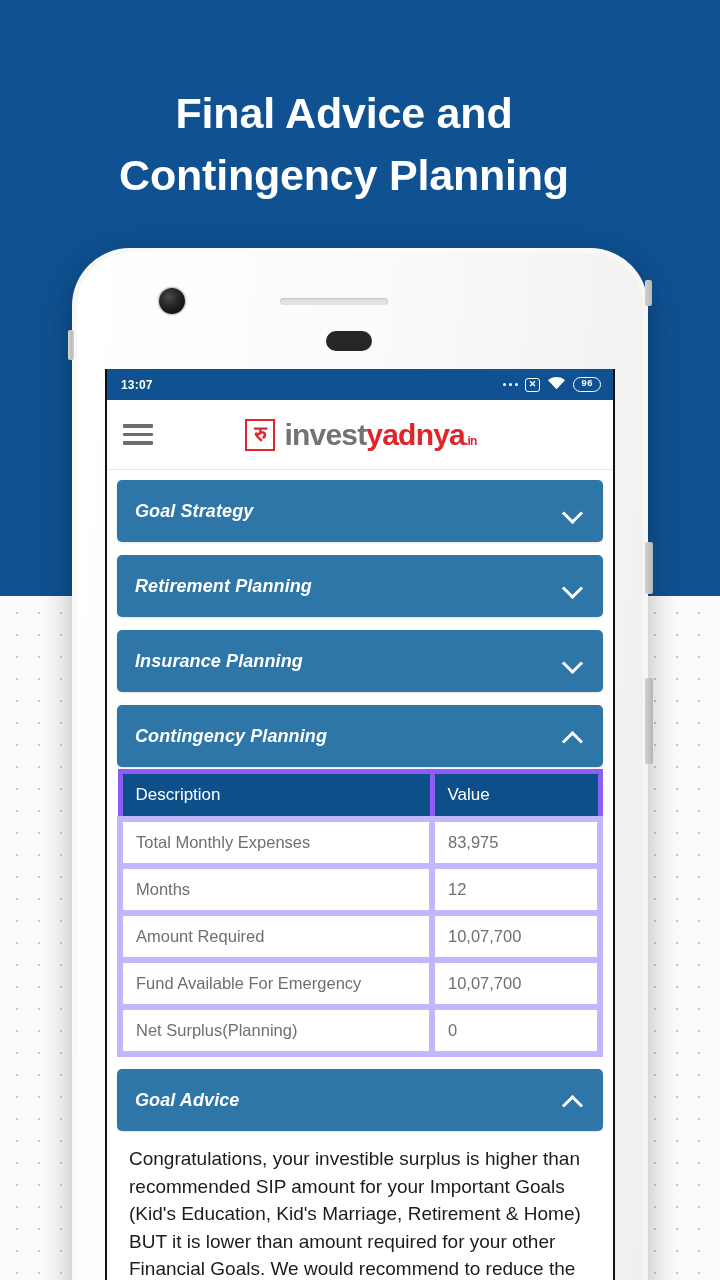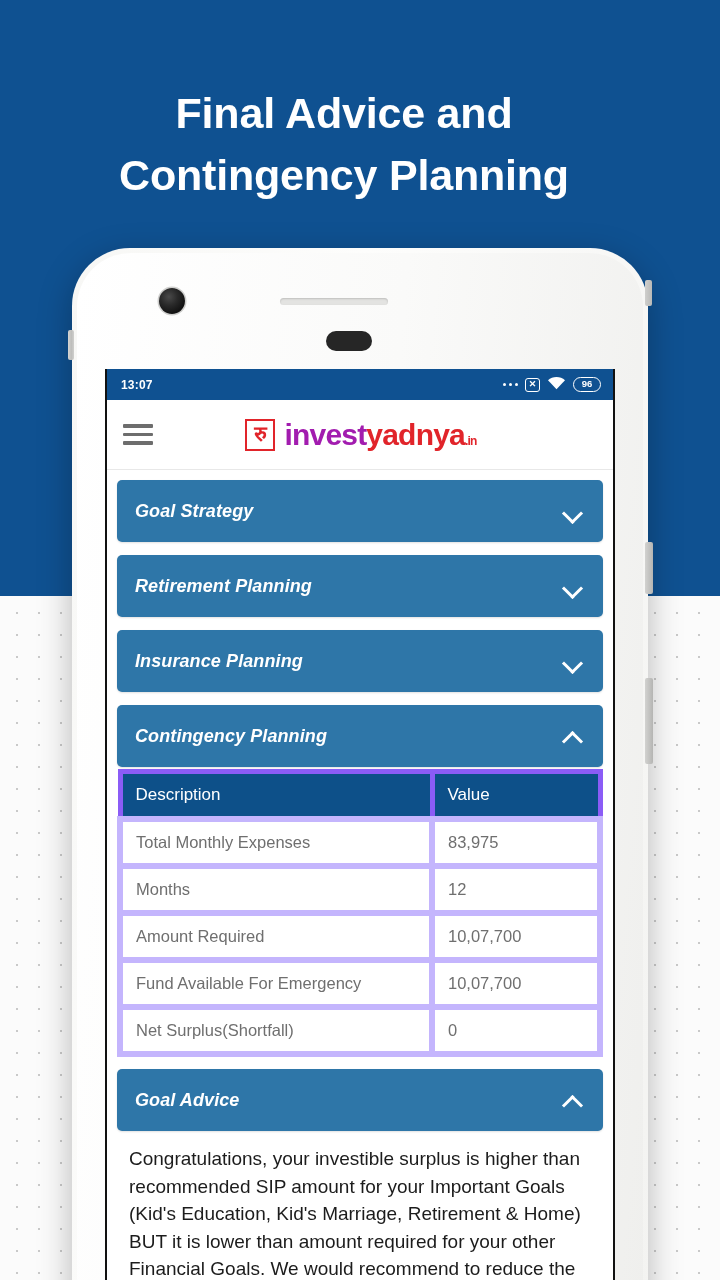--- a/index.html
+++ b/index.html
@@ -120,20 +120,21 @@
   .sb-dots { display: flex; gap: 2.5px; align-items: center; }
   .sb-dots i { width: 3.5px; height: 3.5px; border-radius: 50%; background: #fff; display: block; }
   .sb-xbox {
     width: 15px; height: 14px; border: 1.6px solid #fff; border-radius: 3px;
     font-size: 9px; line-height: 11px; text-align: center; font-weight: 700;
   }
   .sb-batt {
     min-width: 28px; height: 15px; border: 1.6px solid #fff; border-radius: 8px;
     font-size: 9.5px; font-weight: 700; line-height: 12px; text-align: center;
     padding: 0 4px;
+    font-family: Liberation Mono, monospace;
   }
 
   
   .appbar {
     height: 70px;
     background: #ffffff;
     display: flex; align-items: center;
     padding: 0 16px;
     border-bottom: 1px solid #e8e8e8;
   }
@@ -141,21 +142,21 @@
   .hamburger span { display: block; height: 3.5px; background: #6d6d6d; border-radius: 1px; }
   .logo-wrap { flex: 1; display: flex; align-items: center; justify-content: center; gap: 9px; margin-right: 28px; }
   .logo-mark {
     width: 30px; height: 32px;
     border: 2px solid #e1242a;
     display: flex; align-items: center; justify-content: center;
     color: #e1242a; font-size: 21px; font-weight: 700; line-height: 1;
     font-family: "DejaVu Sans", sans-serif;
   }
   .logo-text { font-size: 30px; font-weight: 700; letter-spacing: -0.8px; line-height: 1; }
-  .logo-text .t1 { color: #a21caf; }
+  .logo-text .t1 { color: #737373; }
   .logo-text .t2 { color: #e1242a; }
   .logo-text .t3 { color: #e1242a; font-size: 12px; text-align: center; }
 
   
   .body-scroll {
     height: 878px;
     background: #ffffff;
     padding: 10px 10px 0 10px;
   }
 
@@ -315,21 +316,21 @@
             </tr>
             <tr>
               <td>Amount Required</td>
               <td>10,07,700</td>
             </tr>
             <tr>
               <td>Fund Available For Emergency</td>
               <td>10,07,700</td>
             </tr>
             <tr>
-              <td>Net Surplus(Shortfall)</td>
+              <td>Net Surplus(Planning)</td>
               <td>0</td>
             </tr>
           </tbody>
         </table>
 
         <div class="acc attached">
           <span class="acc-title">Goal Advice</span>
           <span class="chev up"></span>
         </div>
 

